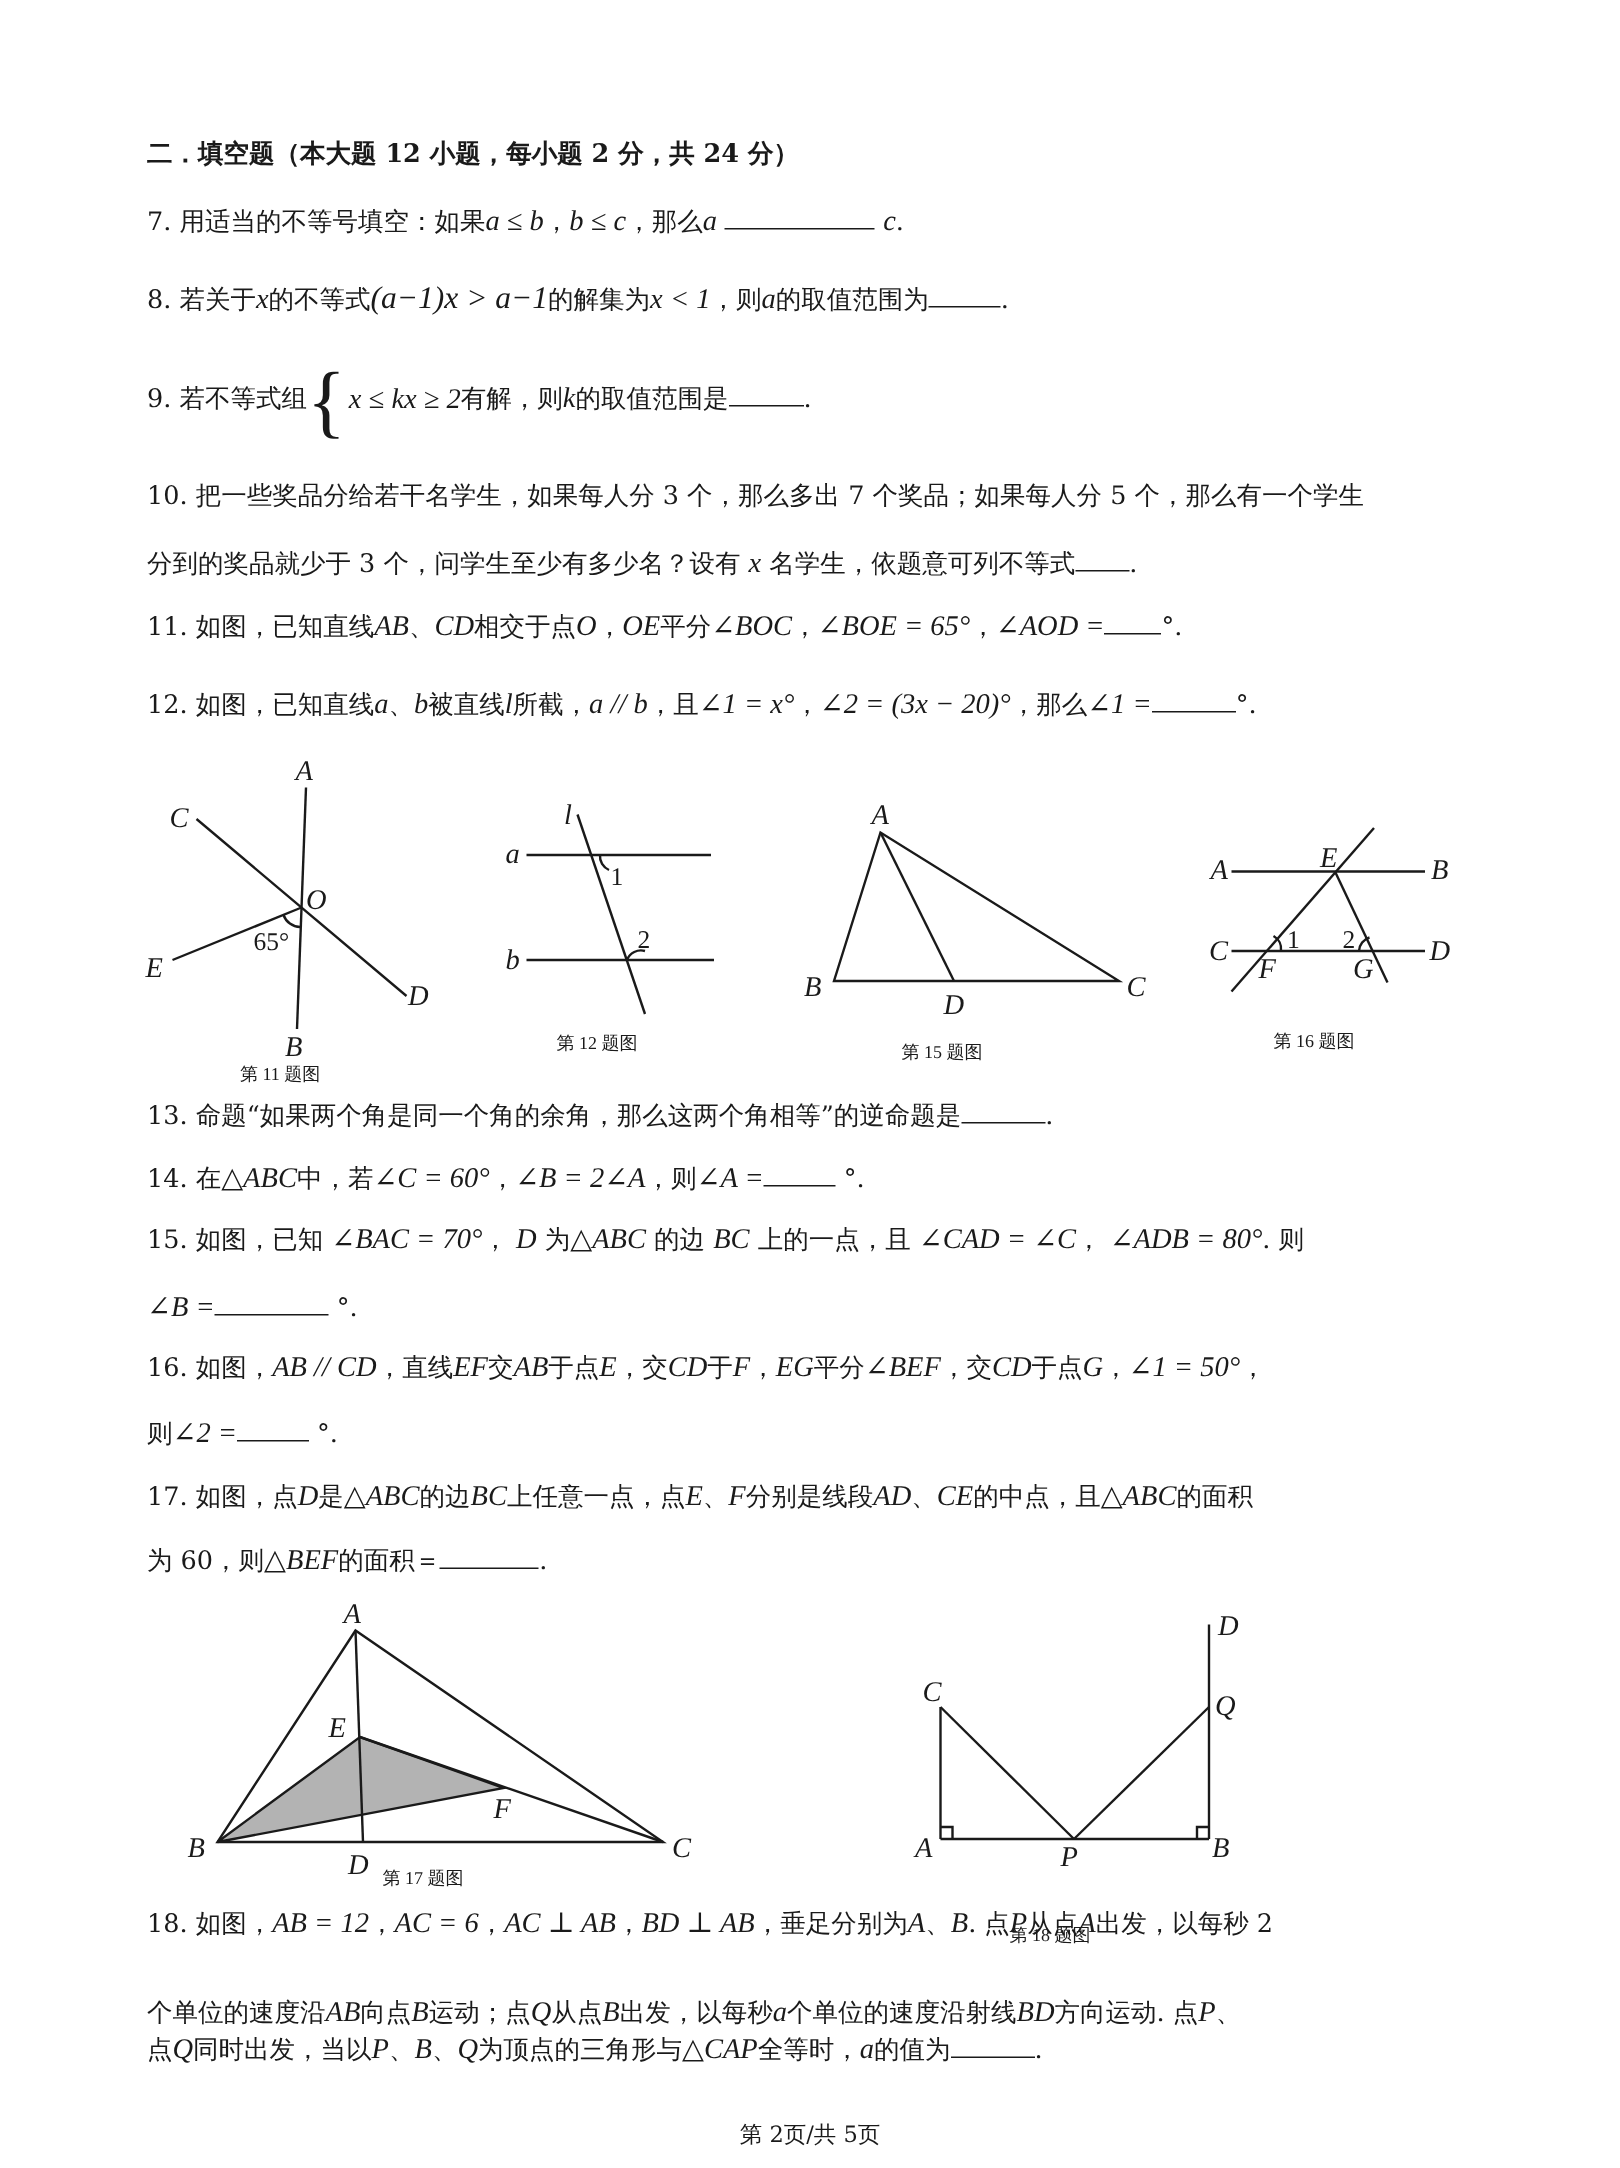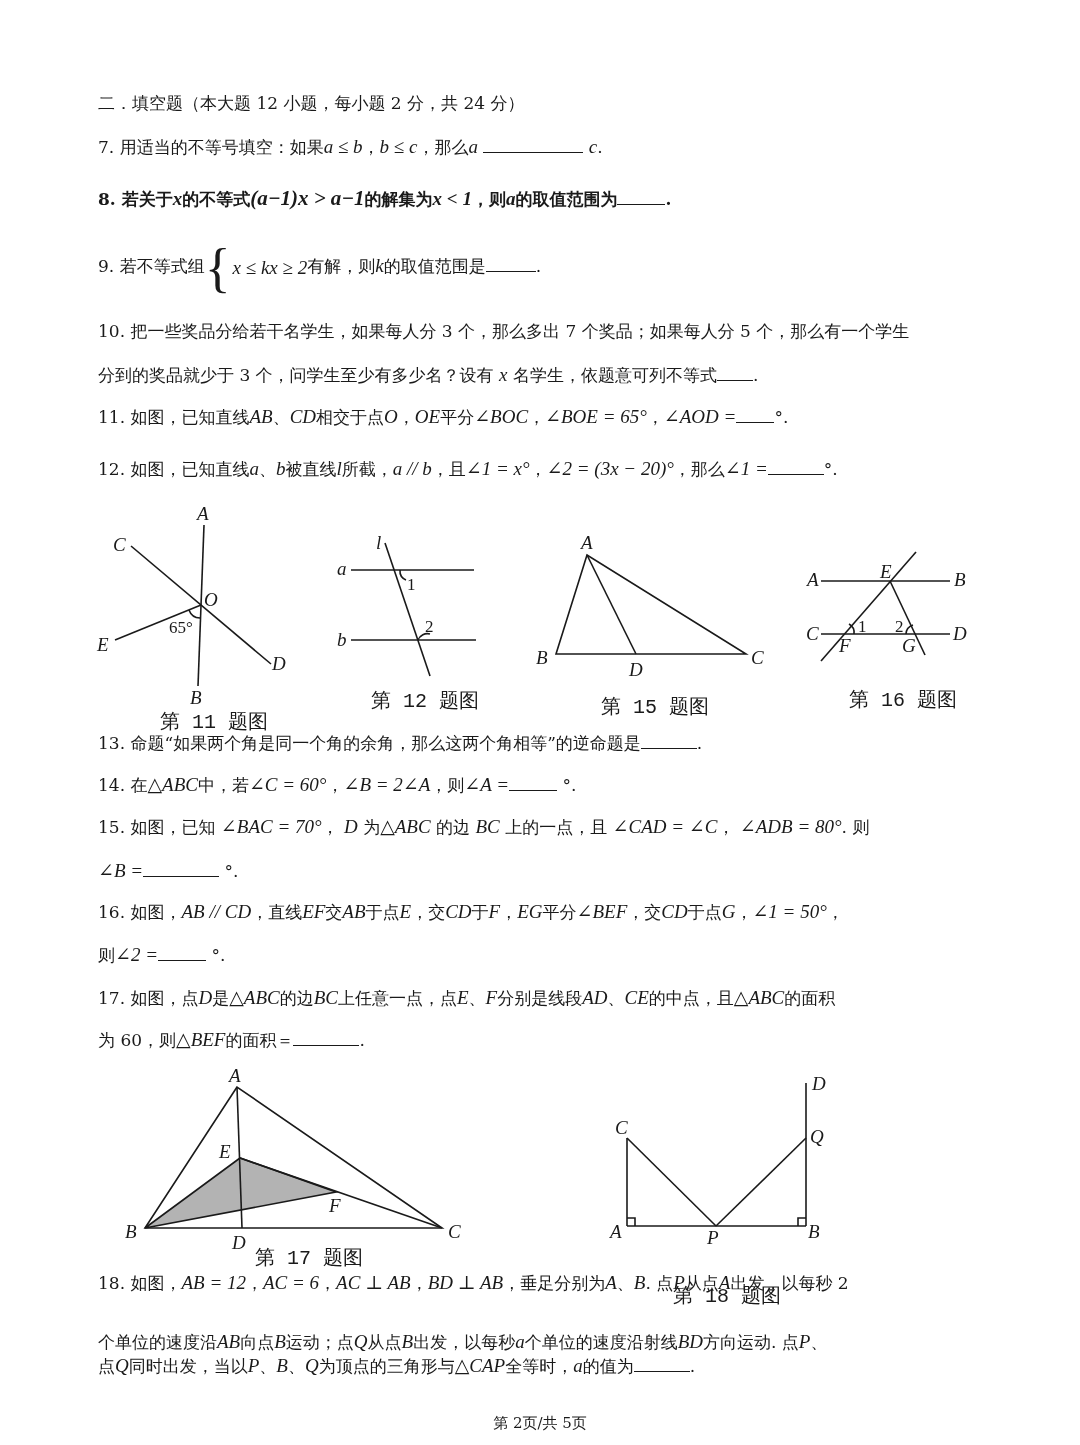--- a/index.html
+++ b/index.html
@@ -1,44 +1,44 @@
 <!DOCTYPE html>
 <html><head>
 <meta charset="utf-8">
 <style>
   html, body { margin: 0; padding: 0; background: #ffffff; }
   body { width: 1080px; height: 1445px; position: relative; overflow: hidden;
          font-family: "DejaVu Serif", "Liberation Serif", serif; color: #1a1a1a; }
   .line { position: absolute; left: 98px; font-size: 17px; line-height: 22px; white-space: nowrap; }
-  .section { font-weight: normal; }
+  .section { font-weight: bold; }
   .m { font-family: "Liberation Serif", "DejaVu Serif", serif; font-style: italic; font-size: 19px; }
   .blank { display: inline-block; border-bottom: 1px solid #1a1a1a; height: 16px; vertical-align: baseline; }
   .brace-wrap { display: inline-flex; align-items: center; vertical-align: middle; }
   .brace { font-family: "Liberation Serif", serif; font-size: 54px; line-height: 54px; font-weight: 300; margin-right: 2px; }
   .sys { display: inline-flex; flex-direction: row; line-height: 28px; font-family: "Liberation Serif", serif; font-style: italic; font-size: 19px; }
   .fig { position: absolute; }
   .fig svg { overflow: visible; }
   .fig text { font-family: "Liberation Serif", "DejaVu Serif", serif; font-style: italic; font-size: 19px; fill: #1a1a1a; }
   .fig text.num { font-style: normal; font-size: 17px; }
-  .cap { position: absolute; font-size: 20px; font-family: Liberation Mono, monospace; white-space: nowrap; }
+  .cap { position: absolute; font-size: 12px; font-family: Liberation Serif, serif; white-space: nowrap; }
   .footer { position: absolute; left: 0; width: 1080px; top: 1414px; text-align: center; font-size: 15px; }
 </style>
 </head>
 <body>
 
 <div class="line section" style="top:92px;">二．填空题（本大题 12 小题，每小题 2 分，共 24 分）</div>
 
 <div class="line" style="top:136px;">
   <span>7.</span>
   <span>用适当的不等号填空：如果</span><span class="m">a ≤ b</span><span>，</span><span class="m">b ≤ c</span><span>，那么</span><span class="m">a</span>
   <span class="blank" style="width:100px;"></span>
   <span class="m">c</span><span>.</span>
 </div>
 
-<div class="line" style="top:187px;font-weight:bold;">
+<div class="line" style="top:187px;">
   <span>8.</span>
   <span>若关于</span><span class="m">x</span><span>的不等式</span><span class="m" style="font-size:21px;">(a−1)x &gt; a−1</span><span>的解集为</span><span class="m">x &lt; 1</span><span>，则</span><span class="m">a</span><span>的取值范围为</span><span class="blank" style="width:48px;"></span><span>.</span>
 </div>
 
 <div class="line" style="top:238px; line-height:56px;">
   <span>9.</span>
   <span>若不等式组</span><span class="brace-wrap">
       <span class="brace">{</span>
       <span class="sys">
         <span>x ≤ k</span>

